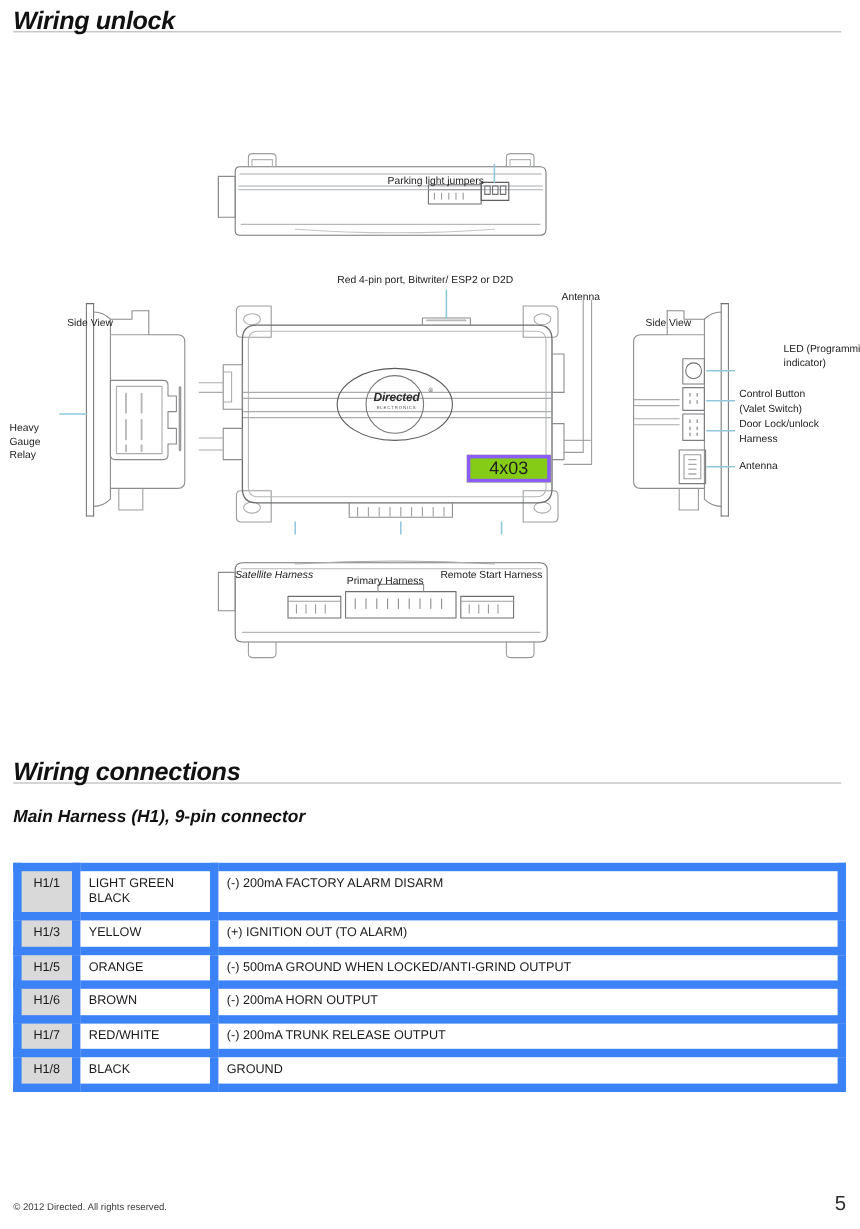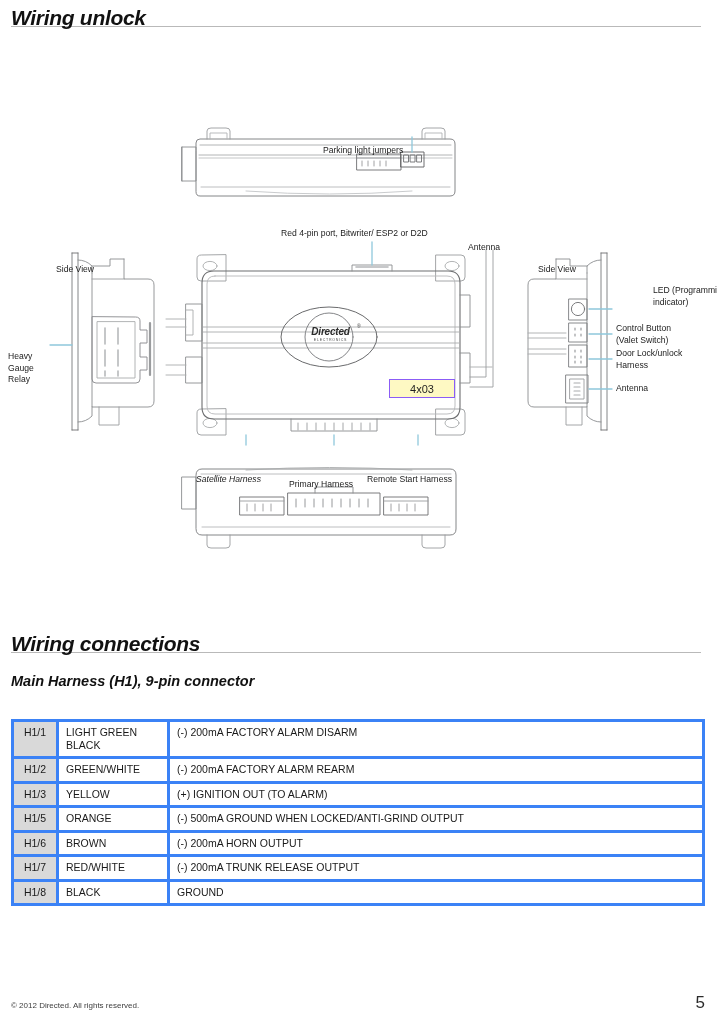--- a/index.html
+++ b/index.html
@@ -71,21 +71,21 @@
   #wiring-table {
     position: absolute;
     left: 11px;
     top: 719px;
     width: 694px;
     border-collapse: collapse;
     font-size: 10.5px;
     color: #1a1a1a;
   }
   #wiring-table td {
-    border: 3px solid #3b82f6;
+    border: 7px solid #3b82f6;
     padding: 4px 7px 5px 7px;
     vertical-align: top;
     line-height: 12.5px;
   }
   #wiring-table td.pin {
     width: 38px;
     background: #d9d9d9;
     text-align: center;
     padding-left: 2px;
     padding-right: 2px;
@@ -375,22 +375,22 @@
 
     </g>
   </svg>
 
   <div style="position:absolute;left:303px;top:231px;width:55px;text-align:center;">
     <div style="font-size:10px;font-style:italic;font-weight:bold;color:#2b2b2b;letter-spacing:-0.2px;">Directed</div>
     <div style="font-size:3.6px;letter-spacing:0.7px;color:#4a4a4a;margin-top:1px;">ELECTRONICS</div>
   </div>
   <div style="position:absolute;left:357px;top:228px;font-size:5px;color:#3a3a3a;">®</div>
 
-  <div style="position:absolute;left:389px;top:284px;width:64px;height:17px;border:1px solid #8b5cf6;
-              display:flex;align-items:center;justify-content:center;font-size:11px;color:#1f1f1f;background:#fef9c3;">4x03</div>
+  <div style="position:absolute;left:389px;top:284px;width:64px;height:17px;border:3px solid #8b5cf6;
+              display:flex;align-items:center;justify-content:center;font-size:15px;color:#1f1f1f;background:#84cc16;">4x03</div>
 
   <div class="dlabel ctr" style="left:323px;top:22px;width:180px;">Parking light jumpers</div>
 
   <div class="dlabel" style="left:281px;top:133px;width:230px;">Red 4-pin port,  Bitwriter/ ESP2 or D2D</div>
 
   <div class="dlabel" style="left:468px;top:147px;width:60px;">Antenna</div>
 
   <div class="dlabel ctr" style="left:56px;top:141px;width:60px;">Side View</div>
 
   <div class="dlabel ctr" style="left:538px;top:141px;width:60px;">Side View</div>
@@ -426,25 +426,20 @@
 
 <table id="wiring-table">
   <tbody>
       <tr>
         <td class="pin">H1/1</td>
         <td class="wire">LIGHT GREEN
 BLACK</td>
         <td class="desc">(-) 200mA FACTORY ALARM DISARM</td>
       </tr>
       <tr>
-        <td class="pin">H1/2</td>
-        <td class="wire">GREEN/WHITE</td>
-        <td class="desc">(-) 200mA FACTORY ALARM REARM</td>
-      </tr>
-      <tr>
         <td class="pin">H1/3</td>
         <td class="wire">YELLOW</td>
         <td class="desc">(+) IGNITION OUT (TO ALARM)</td>
       </tr>
       <tr>
         <td class="pin">H1/5</td>
         <td class="wire">ORANGE</td>
         <td class="desc">(-) 500mA GROUND WHEN LOCKED/ANTI-GRIND OUTPUT</td>
       </tr>
       <tr>

